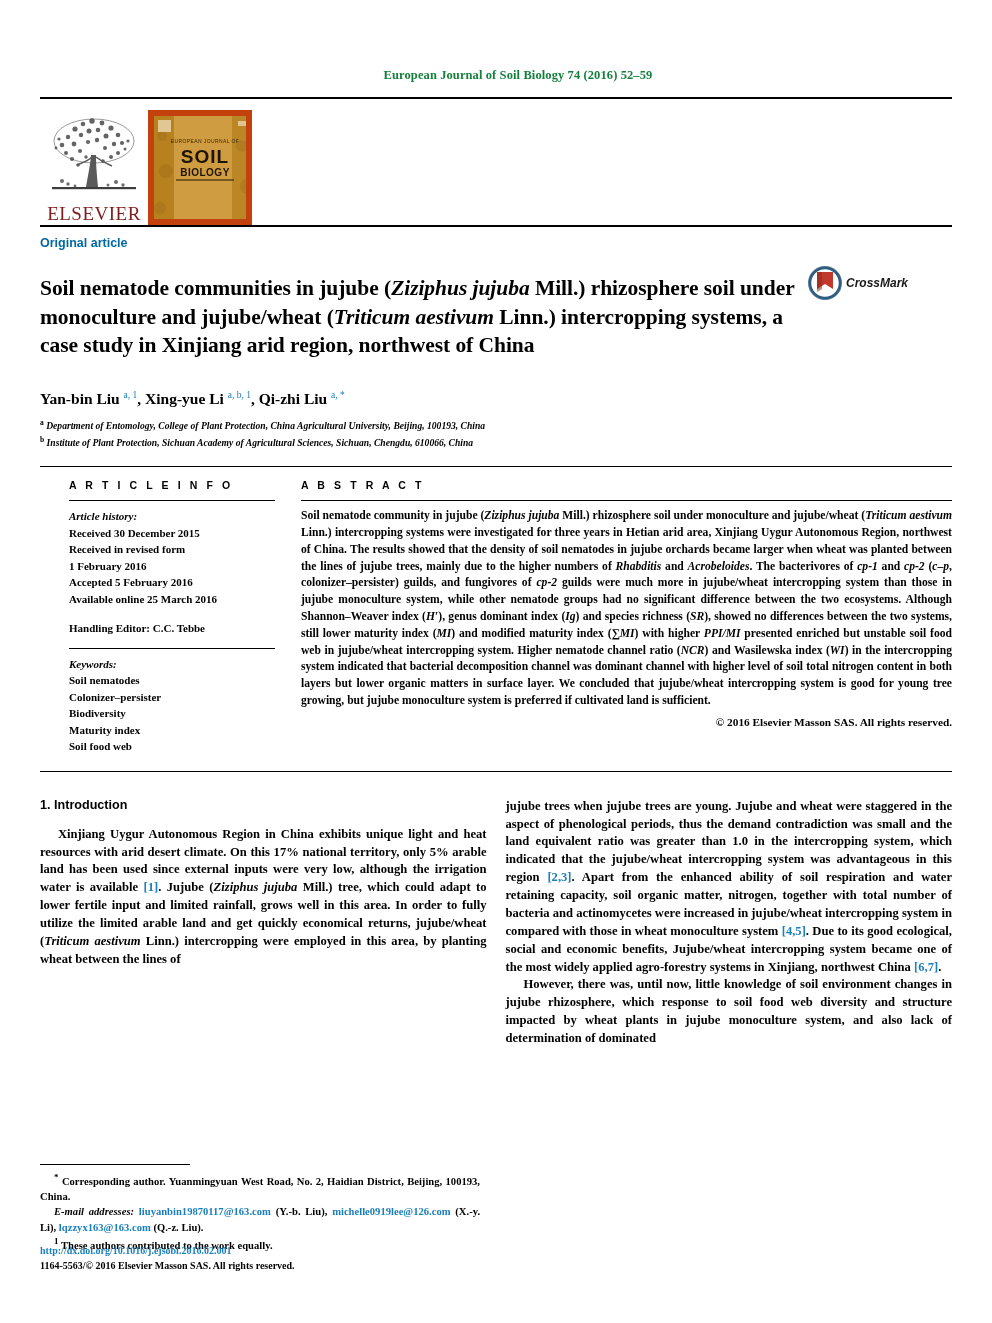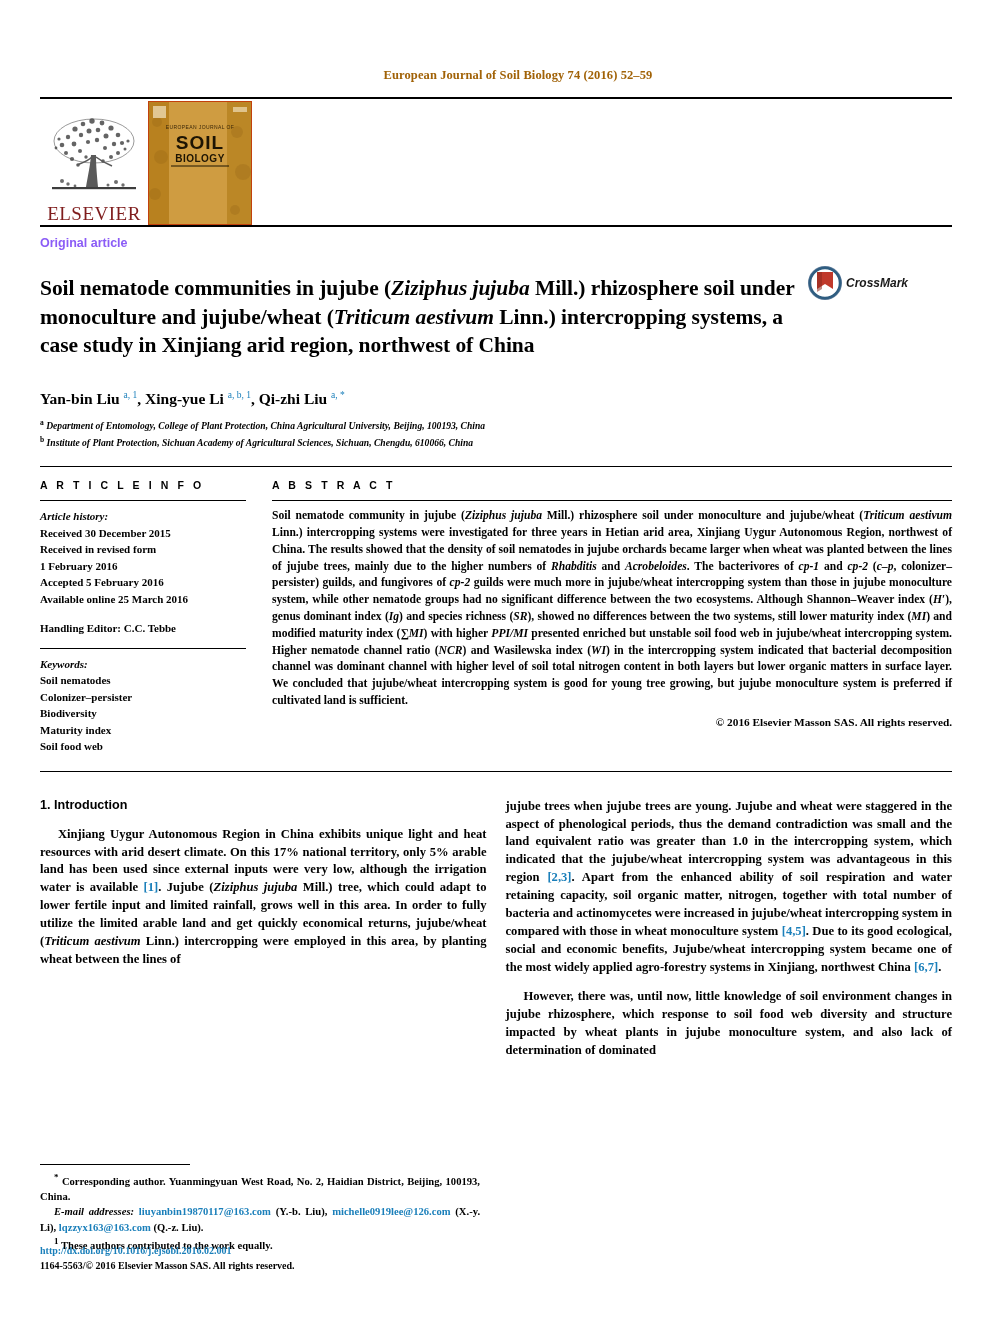--- a/index.html
+++ b/index.html
@@ -11,21 +11,21 @@
     font-family: "Liberation Serif", serif;
     color: #000000;
     position: relative;
     overflow: hidden;
   }
   .page { position: relative; width: 992px; height: 1323px; }
 
   
   .running-head {
     text-align: center;
-    color: #a16207;
+    color: #15803d;
     font-family: "Liberation Serif", serif;
     font-size: 12.5px;
     font-weight: bold;
     padding-top: 68px;
     letter-spacing: .1px;
     padding-left: 44px;
   }
 
   
   .header-wrap {
@@ -83,37 +83,38 @@
   .homepage-line {
     font-family: "Liberation Sans", sans-serif;
     font-size: 11.5px;
     letter-spacing: .9px;
     color: #000;
   }
   .homepage-line .url { color: #1a7fba; }
   .cover-thumb {
     width: 104px;
     flex: 0 0 104px;
-    border: 1px solid #c2410c;
+    border: 6px solid #c2410c;
     background: #22c55e;
     position: relative;
     overflow: hidden;
+    margin-top: 9px;
   }
 
   
   .type-rule {
     margin: 0 40px;
     border-top: 2.5px solid #000;
     padding-top: 9px;
   }
   .article-type {
     font-family: "Liberation Sans", sans-serif;
     font-size: 12.5px;
     font-weight: bold;
-    color: #8b5cf6;
+    color: #0369a1;
     margin: 0 40px 10px 40px;
   }
   .title-row { display: flex; margin: 0 40px; align-items: flex-start; }
   .paper-title {
     flex: 1 1 auto;
     font-family: "Liberation Serif", serif;
     font-size: 21.5px;
     font-weight: bold;
     line-height: 1.32;
     letter-spacing: -0.05px;
@@ -154,21 +155,21 @@
   }
   .affils sup { font-style: normal; font-size: 7.5px; vertical-align: super; }
 
   
   .info-block {
     margin: 15px 40px 0 40px;
     border-top: 1.2px solid #000;
     padding-top: 12px;
     display: flex;
   }
-  .col-info { flex: 0 0 232px; padding-right: 26px; }
+  .col-info { flex: 0 0 232px; padding-right: 26px; margin-left: 29px; }
   .col-abstract { flex: 1 1 auto; }
   .sec-head {
     font-family: "Liberation Sans", sans-serif;
     font-size: 10.5px;
     font-weight: bold;
     letter-spacing: 3.1px;
     margin-bottom: 9px;
   }
   .hrule { border-top: 1.2px solid #000; margin: 0 0 7px 0; }
   .info-text {
@@ -213,21 +214,21 @@
   }
   .para {
     font-family: "Liberation Serif", serif;
     font-size: 12.6px;
     line-height: 1.42;
     text-align: justify;
     text-indent: 18px;
     font-weight: bold;
     margin: 0;
   }
-  .para + .para { margin-top: 12px; }
+  .para + .para { margin-top: 0px; }
   .para i { font-style: italic; }
   .ref { color: #1a7fba; }
 
   
   .footnote-area {
     position: absolute;
     left: 40px;
     top: 1118px;
     width: 440px;
     margin-top: 46px;

